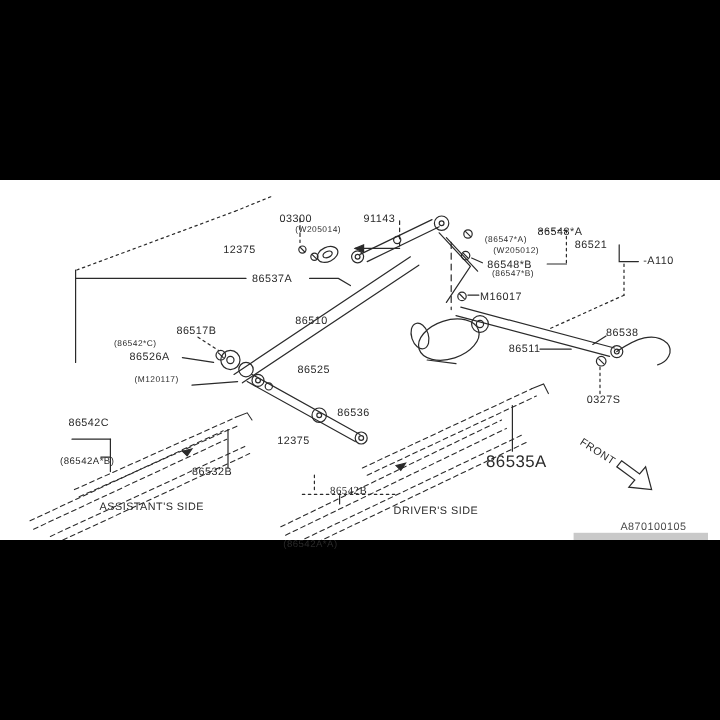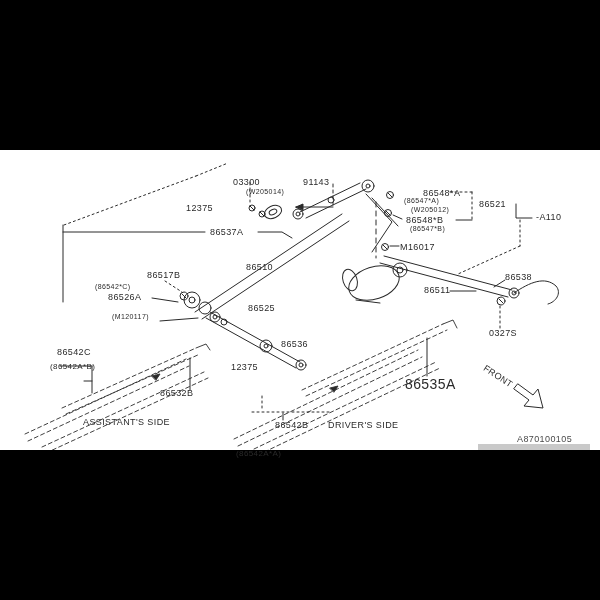--- a/index.html
+++ b/index.html
@@ -163,21 +163,21 @@
         <path d="M518,234 l15,11 5,-6 5,19 -19,-2 5,-6 -15,-11 z"></path>
       </g>
     </svg>
 
     <div id="labels-layer">
         <span class="part-label" style="left: 233px; top: 27px; font-size: 9px;">03300</span>
         <span class="part-label" style="left: 246px; top: 38px; font-size: 7px;">(W205014)</span>
         <span class="part-label" style="left: 303px; top: 27px; font-size: 9px;">91143</span>
         <span class="part-label" style="left: 186px; top: 53px; font-size: 9px;">12375</span>
         <span class="part-label" style="left: 210px; top: 77px; font-size: 9px;">86537A</span>
-        <span class="part-label" style="left: 392px; top: 38px; font-size: 9px; padding-left: 31px;">86548*A</span>
+        <span class="part-label" style="left: 417px; top: 38px; font-size: 9px; padding-left: 31px;">86548*A</span>
         <span class="part-label" style="left: 404px; top: 47px; font-size: 7px;">(86547*A)</span>
         <span class="part-label" style="left: 411px; top: 56px; font-size: 7px;">(W205012)</span>
         <span class="part-label" style="left: 406px; top: 65px; font-size: 9px;">86548*B</span>
         <span class="part-label" style="left: 410px; top: 75px; font-size: 7px;">(86547*B)</span>
         <span class="part-label" style="left: 479px; top: 49px; font-size: 9px;">86521</span>
         <span class="part-label" style="left: 536px; top: 62px; font-size: 9px;">-A110</span>
         <span class="part-label" style="left: 400px; top: 92px; font-size: 9px;">M16017</span>
         <span class="part-label" style="left: 246px; top: 112px; font-size: 9px;">86510</span>
         <span class="part-label" style="left: 147px; top: 120px; font-size: 9px;">86517B</span>
         <span class="part-label" style="left: 95px; top: 133px; font-size: 7px;">(86542*C)</span>
@@ -185,23 +185,23 @@
         <span class="part-label" style="left: 112px; top: 163px; font-size: 7px;">(M120117)</span>
         <span class="part-label" style="left: 248px; top: 153px; font-size: 9px;">86525</span>
         <span class="part-label" style="left: 281px; top: 189px; font-size: 9px; text-align: right;">86536</span>
         <span class="part-label" style="left: 505px; top: 122px; font-size: 9px;">86538</span>
         <span class="part-label" style="left: 424px; top: 135px; font-size: 9px;">86511</span>
         <span class="part-label" style="left: 489px; top: 178px; font-size: 9px;">0327S</span>
         <span class="part-label" style="left: 405px; top: 226px; font-size: 14px;">86535A</span>
         <span class="part-label" style="left: 231px; top: 212px; font-size: 9px;">12375</span>
         <span class="part-label" style="left: 160px; top: 238px; font-size: 9px;">86532B</span>
         <span class="part-label" style="left: 57px; top: 197px; font-size: 9px;">86542C</span>
-        <span class="part-label" style="left: 25px; top: 212px; font-size: 8px; padding-left: 25px;">(86542A*B)</span>
+        <span class="part-label" style="left: 25px; top: 230px; font-size: 8px; padding-left: 25px;">(86542A*B)</span>
         <span class="part-label" style="left: 83px; top: 267px; font-size: 9px;">ASSISTANT'S SIDE</span>
         <span class="part-label" style="left: 236px; top: 251px; font-size: 8px; margin-top: 48px;">(86542A*A)</span>
-        <span class="part-label" style="left: 275px; top: 270px; font-size: 9px;">86542B</span>
+        <span class="part-label" style="left: 275px; top: 254px; font-size: 9px; font-family: Liberation Serif, serif;">86542B</span>
         <span class="part-label" style="left: 328px; top: 270px; font-size: 9px;">DRIVER'S SIDE</span>
         <span class="part-label" style="left: 487px; top: 213px; font-size: 9px; transform: rotate(33deg);">FRONT</span>
         <span class="part-label" style="left: 517px; top: 284px; font-size: 9px; color: rgb(74, 74, 74);">A870100105</span>
       </div>
     <div class="code-strip"></div>
   </div>
 </div>
 
 </body></html>

